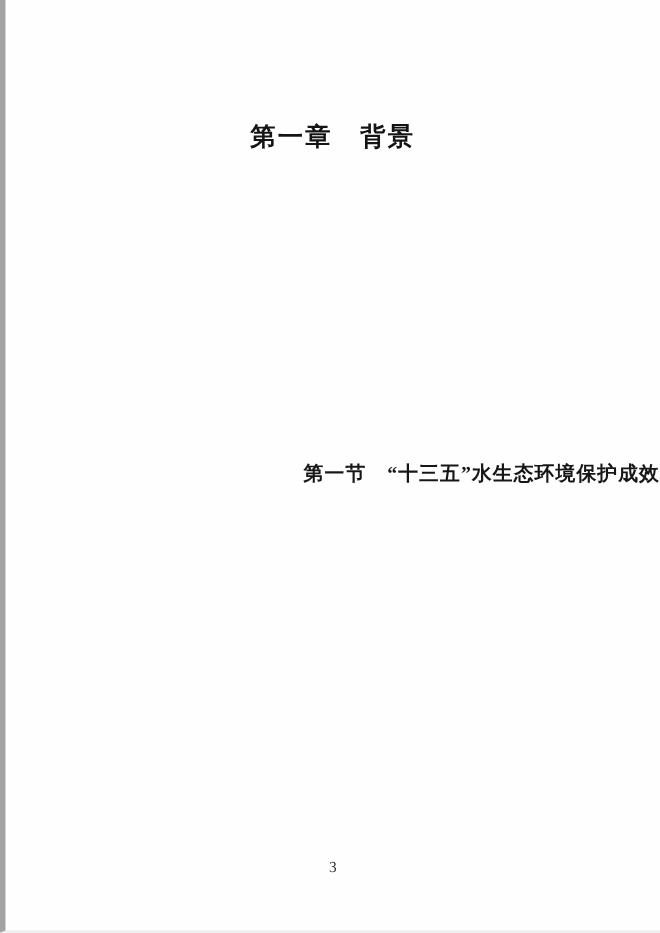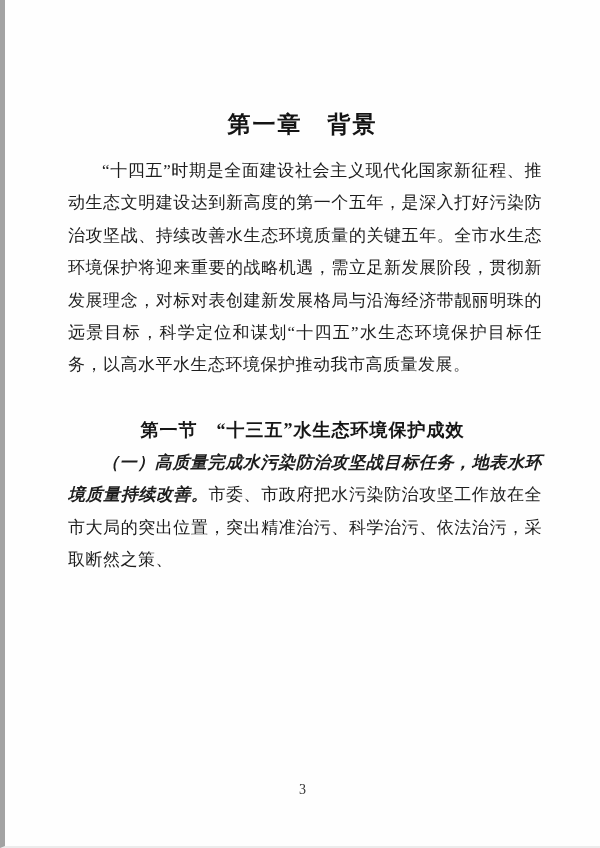--- a/index.html
+++ b/index.html
@@ -37,21 +37,21 @@
     text-align: justify;
     text-justify: inter-ideograph;
     text-indent: 2em;
     letter-spacing: 0.5px;
   }
   .block-p1 { top: 155px; }
   .block-p2 { top: 447px; }
   .section-title {
     position: absolute;
     top: 417px; left: 0; width: 100%;
-    text-align: center;
+    text-align: right;
     font-size: 18px;
     line-height: 26px;
     font-weight: bold;
     color: #161616;
     letter-spacing: 1px;
   }
   .lead-emphasis {
     font-style: italic;
     font-weight: 600;
   }
@@ -64,25 +64,21 @@
     color: #333333;
   }
 </style>
 </head>
 <body>
 
 <div class="page">
 
   <h1 class="chapter-title">第一章　背景</h1>
 
-  <div class="body-block block-p1">
-    <p>“十四五”时期是全面建设社会主义现代化国家新征程、推动生态文明建设达到新高度的第一个五年，是深入打好污染防治攻坚战、持续改善水生态环境质量的关键五年。全市水生态环境保护将迎来重要的战略机遇，需立足新发展阶段，贯彻新发展理念，对标对表创建新发展格局与沿海经济带靓丽明珠的远景目标，科学定位和谋划“十四五”水生态环境保护目标任务，以高水平水生态环境保护推动我市高质量发展。</p>
-  </div>
 
   <h2 class="section-title">第一节　“十三五”水生态环境保护成效</h2>
 
   <div class="body-block block-p2">
-    <p><span class="lead-emphasis">（一）高质量完成水污染防治攻坚战目标任务，地表水环境质量持续改善。</span><span>市委、市政府把水污染防治攻坚工作放在全市大局的突出位置，突出精准治污、科学治污、依法治污，采取断然之策、</span></p>
   </div>
 
   <div class="page-number">3</div>
 
 </div>
 
 </body></html>

